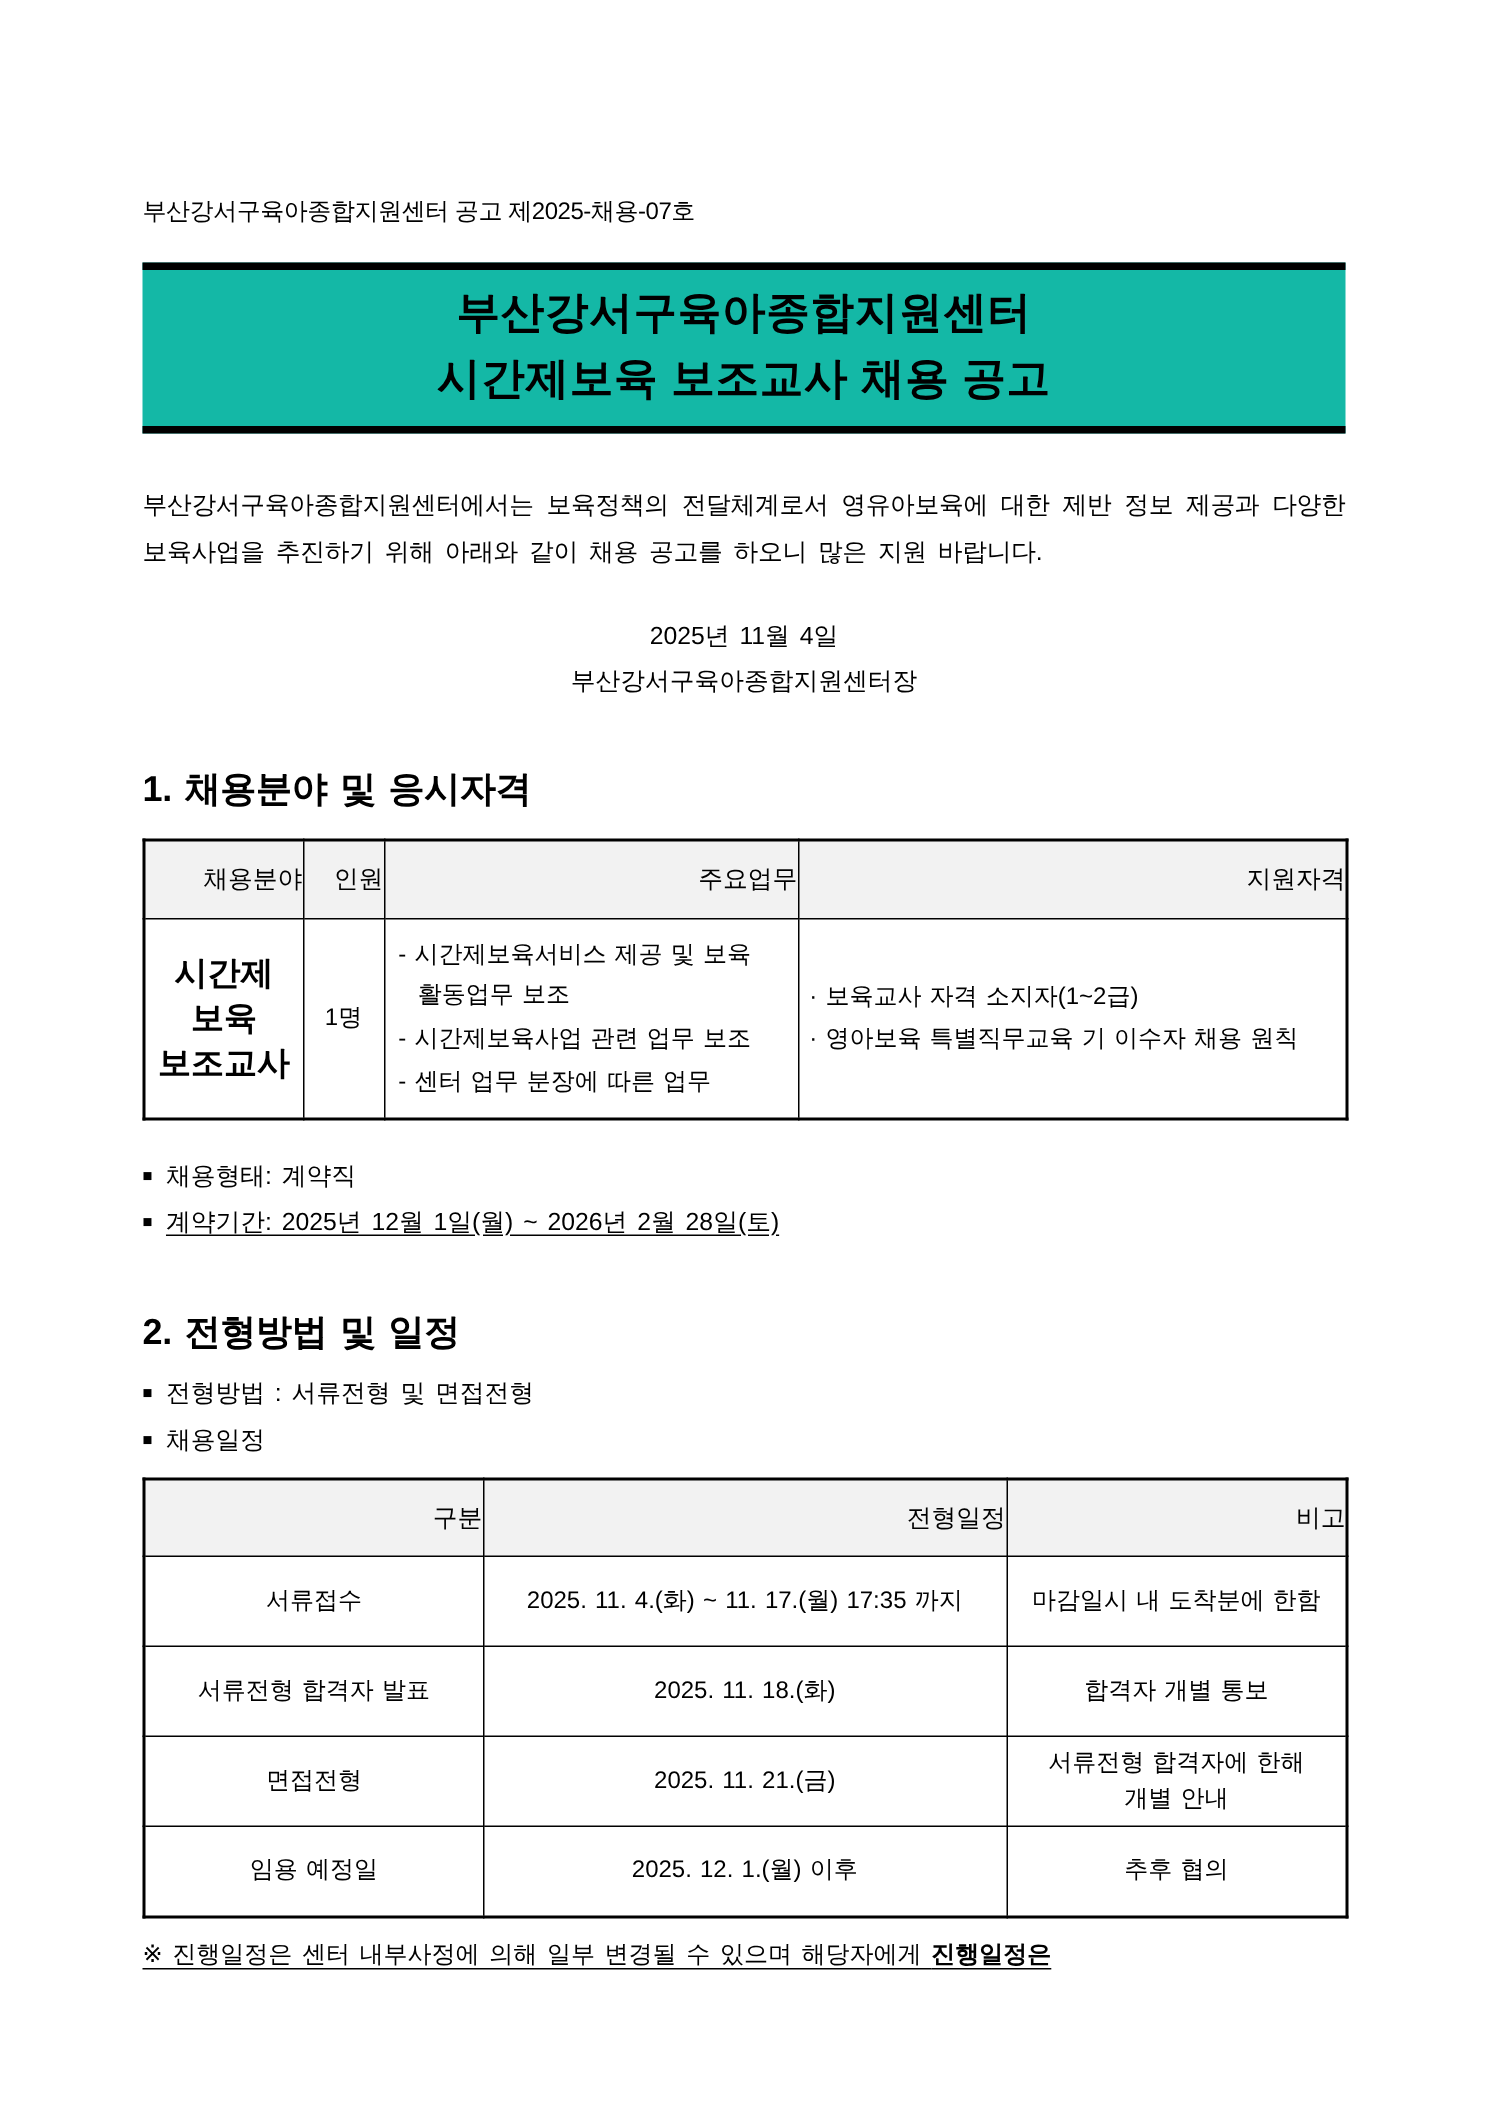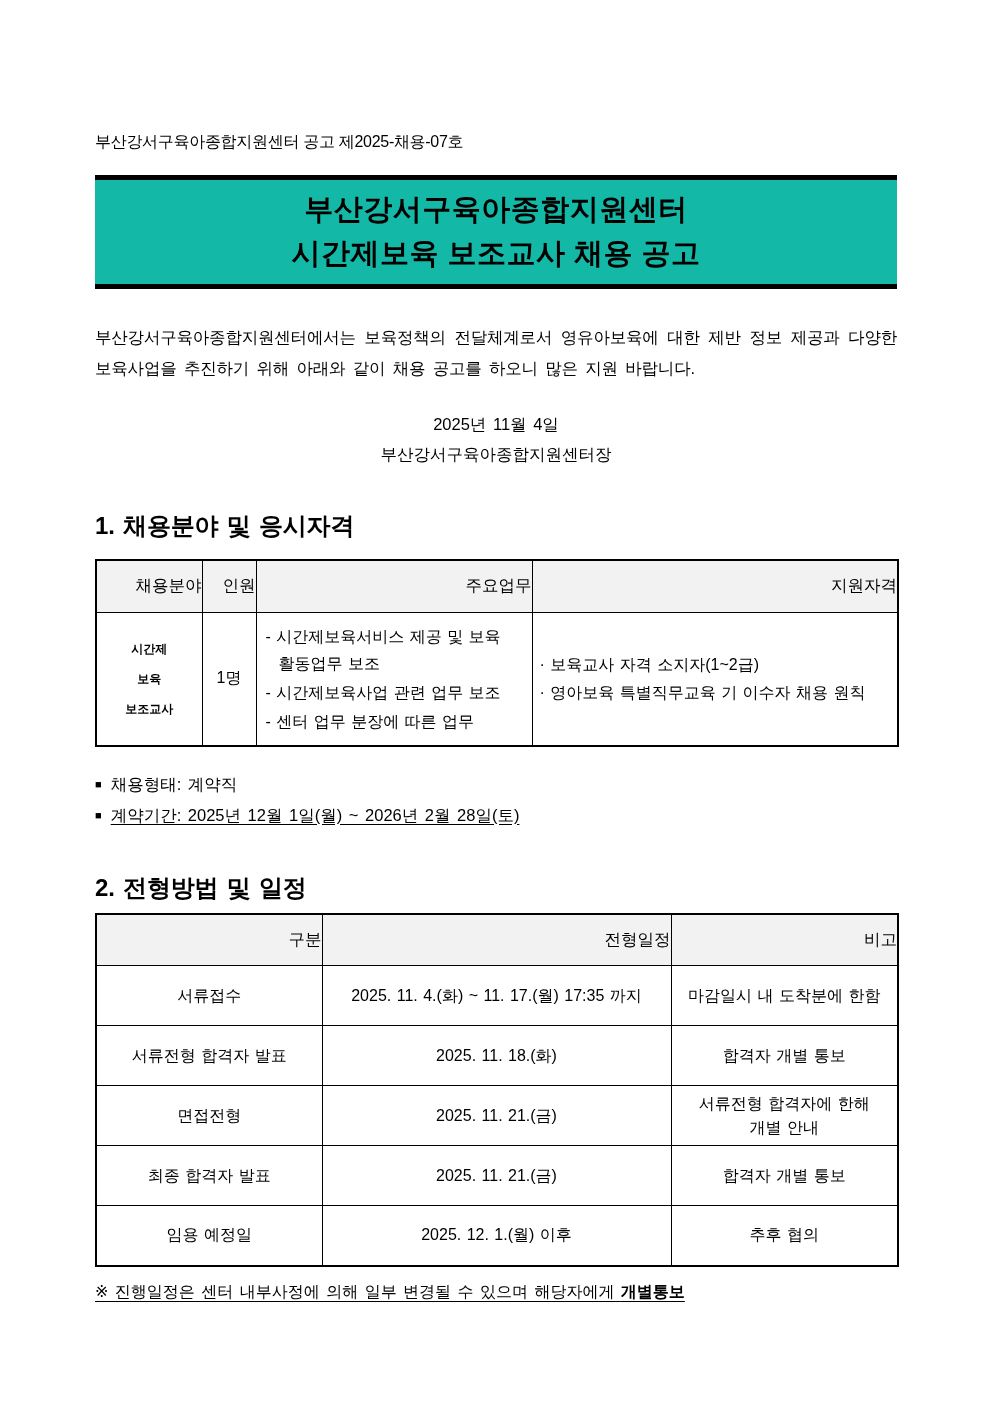--- a/index.html
+++ b/index.html
@@ -44,21 +44,21 @@
   }
   td { font-size:16px; vertical-align:middle; }
 
   .t1 { margin-top:17px; }
   .t1 .c-pos  { width:106px; }
   .t1 .c-cnt  { width:54px; }
   .t1 .c-duty { width:276px; }
   .t1 .c-qual { width:366px; }
   .t1 tbody td { height:130px; }
   .cell-center { text-align:center; }
-  .pos-cell { font-weight:700; white-space:pre-line; line-height:30px; font-size:12px; }
+  .pos-cell { font-weight:700; white-space:pre-line; line-height:30px; font-size:22px; }
   .duty-cell { padding:8px 6px 8px 9px; }
   .duty-item { padding-left:13px; text-indent:-13px; line-height:27px; margin:2px 0; word-spacing:1px; }
   .qual-cell { padding:8px 4px 8px 7px; }
   .qual-item { padding-left:12px; text-indent:-12px; line-height:28px; word-spacing:1px; }
 
   .bullets { margin-top:22px; }
   .bullet { font-size:16.5px; line-height:31px; word-spacing:2px; }
   .bullet .sq { font-size:11px; vertical-align:2px; margin-right:9px; }
   .u { text-decoration:underline; text-underline-offset:3px; }
 
@@ -134,20 +134,28 @@
     <div class="bullet">
       <span class="sq">■</span><span>채용형태: 계약직</span>
     </div>
     <div class="bullet">
       <span class="sq">■</span><span class="u">계약기간: 2025년 12월 1일(월) ~ 2026년 2월 28일(토)</span>
     </div>
   </div>
 
   <div class="sec-heading">2. 전형방법 및 일정</div>
 
+  <div class="bullets" style="margin-top:10px;">
+    <div class="bullet">
+      <span class="sq">■</span><span>전형방법 : 서류전형 및 면접전형</span>
+    </div>
+    <div class="bullet">
+      <span class="sq">■</span><span>채용일정</span>
+    </div>
+  </div>
 
   <table class="t2">
     <colgroup>
         <col class="c-div">
         <col class="c-sch">
         <col class="c-note">
       </colgroup>
     <thead>
       <tr>
         <th>구분</th>
@@ -166,27 +174,22 @@
         <td>2025. 11. 18.(화)</td>
         <td>합격자 개별 통보</td>
       </tr>
       <tr>
         <td>면접전형</td>
         <td>2025. 11. 21.(금)</td>
         <td>서류전형 합격자에 한해
 개별 안내</td>
       </tr>
       <tr>
-        <td>최종 합격자 발표</td>
-        <td>2025. 11. 21.(금)</td>
-        <td>합격자 개별 통보</td>
-      </tr>
-      <tr>
         <td>임용 예정일</td>
         <td>2025. 12. 1.(월) 이후</td>
         <td>추후 협의</td>
       </tr>
     </tbody>
   </table>
 
-  <div class="footnote"><span>※ 진행일정은 센터 내부사정에 의해 일부 변경될 수 있으며 해당자에게 </span><b>개별통보</b></div>
+  <div class="footnote"><span>※ 진행일정은 센터 내부사정에 의해 일부 변경될 수 있으며 해당자에게 </span><b>진행일정은</b></div>
 
 </div>
 
 </body></html>

